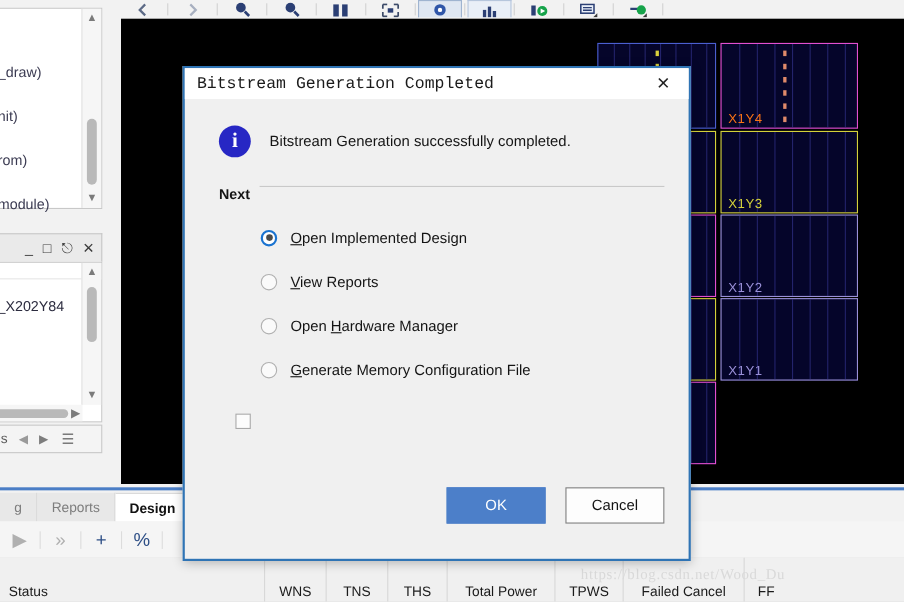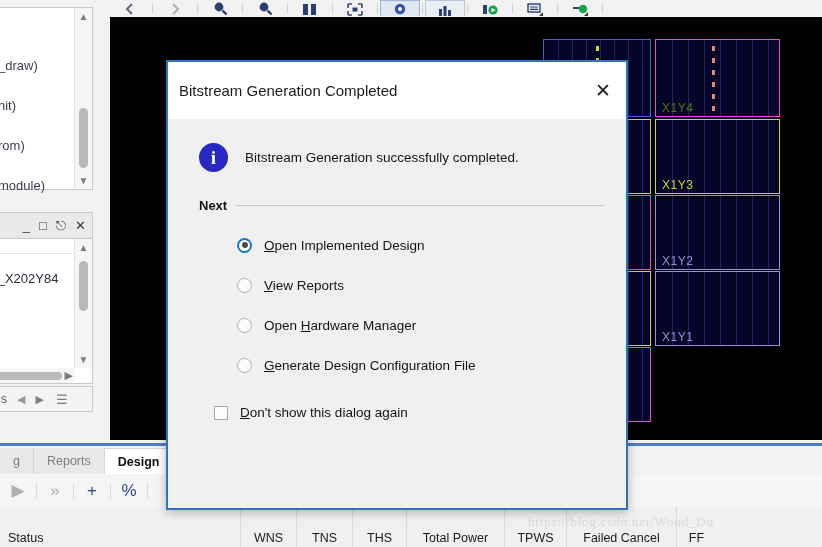--- a/index.html
+++ b/index.html
@@ -112,39 +112,39 @@
     pointer-events:none;
   }
 
   
   .dlg{
     position:absolute;left:166px;top:60px;width:462px;height:450px;
     background:#f0f0f0;border:2px solid #2f74b5;box-sizing:border-box;
     box-shadow:0 2px 10px rgba(0,0,0,.28);
   }
   .dlg-title{
-    height:57px;background:#fff;display:flex;align-items:center;
-    padding:0 6px 0 11px;box-sizing:border-box;
+    height:28px;background:#fff;display:flex;align-items:center;
+    padding:0 6px 0 11px;box-sizing:border-box;font-family:Liberation Mono, monospace;
   }
   .dlg-title .t{flex:1;font-size:15px;color:#1b1b1b;}
   .dlg-close{
     width:34px;height:34px;display:flex;align-items:center;justify-content:center;
     color:#222;font-size:19px;line-height:1;cursor:default;
   }
   .dlg-body{position:relative;height:408px;padding:0 22px;box-sizing:border-box;}
 
   .msg{display:flex;align-items:center;gap:17px;padding-top:24px;padding-left:9px;}
   .info-ico{
     width:29px;height:29px;border-radius:50%;background:#2727c4;
     display:flex;align-items:center;justify-content:center;flex:0 0 auto;
   }
   .info-ico b{color:#fff;font-size:19px;font-family:"Liberation Serif",serif;line-height:1;}
   .msg .txt{font-size:13.5px;color:#141414;}
 
-  .sect{margin-top:26px;padding-left:9px;display:flex;align-items:center;gap:9px;}
+  .sect{margin-top:26px;padding-left:9px;display:flex;gap:9px;}
   .sect .lbl{font-size:13px;font-weight:bold;color:#141414;}
   .sect .rule{flex:1;height:1px;background:#c9c9c9;}
 
   .opts{margin-top:12px;padding-left:47px;}
   .opt{display:flex;align-items:center;gap:12px;height:40px;cursor:default;}
   .radio{
     width:15px;height:15px;border-radius:50%;box-sizing:border-box;
     border:1px solid #b0b0b0;background:#fafafa;flex:0 0 auto;
     display:flex;align-items:center;justify-content:center;
   }
@@ -338,21 +338,21 @@
             <i style="left:112px"></i>
         </div>
         <div class="dashcol" style="left:56px;">
           <i style="top:2px;background:#e08a6a"></i>
             <i style="top:14px;background:#e08a6a"></i>
             <i style="top:26px;background:#e08a6a"></i>
             <i style="top:38px;background:#e08a6a"></i>
             <i style="top:50px;background:#e08a6a"></i>
             <i style="top:62px;background:#e08a6a"></i>
         </div>
-        <div class="glabel" style="color:#4d7c0f;">X1Y4</div>
+        <div class="glabel" style="color:#f97316;">X1Y4</div>
       </div>
 
       <div class="cregion" style="left:120px;top:92px;width:125px;height:75px;border-color:#d4d13a;">
         <div class="colgrid">
           <i style="left:16px"></i>
             <i style="left:32px"></i>
             <i style="left:48px"></i>
             <i style="left:64px"></i>
             <i style="left:80px"></i>
             <i style="left:96px"></i>
@@ -492,26 +492,29 @@
         <div class="opt">
           <div class="radio"></div>
           <div class="olbl"><span></span><span class="mn">V</span><span>iew Reports</span></div>
         </div>
         <div class="opt">
           <div class="radio"></div>
           <div class="olbl"><span>Open </span><span class="mn">H</span><span>ardware Manager</span></div>
         </div>
         <div class="opt">
           <div class="radio"></div>
-          <div class="olbl"><span></span><span class="mn">G</span><span>enerate Design Configuration File</span></div>
+          <div class="olbl"><span></span><span class="mn">G</span><span>enerate Memory Configuration File</span></div>
         </div>
       </div>
 
       <div class="chk-row">
         <div class="chkbox"></div>
-        <div class="clbl"><span></span><span class="mn">D</span><span>on't show this dialog again</span></div>
-      </div>
-
+      </div>
+
+      <div class="btns">
+        <div class="btn btn-ok">OK</div>
+        <div class="btn btn-cancel">Cancel</div>
+      </div>
 
     </div>
   </div>
 
 </div>
 
 </body></html>

